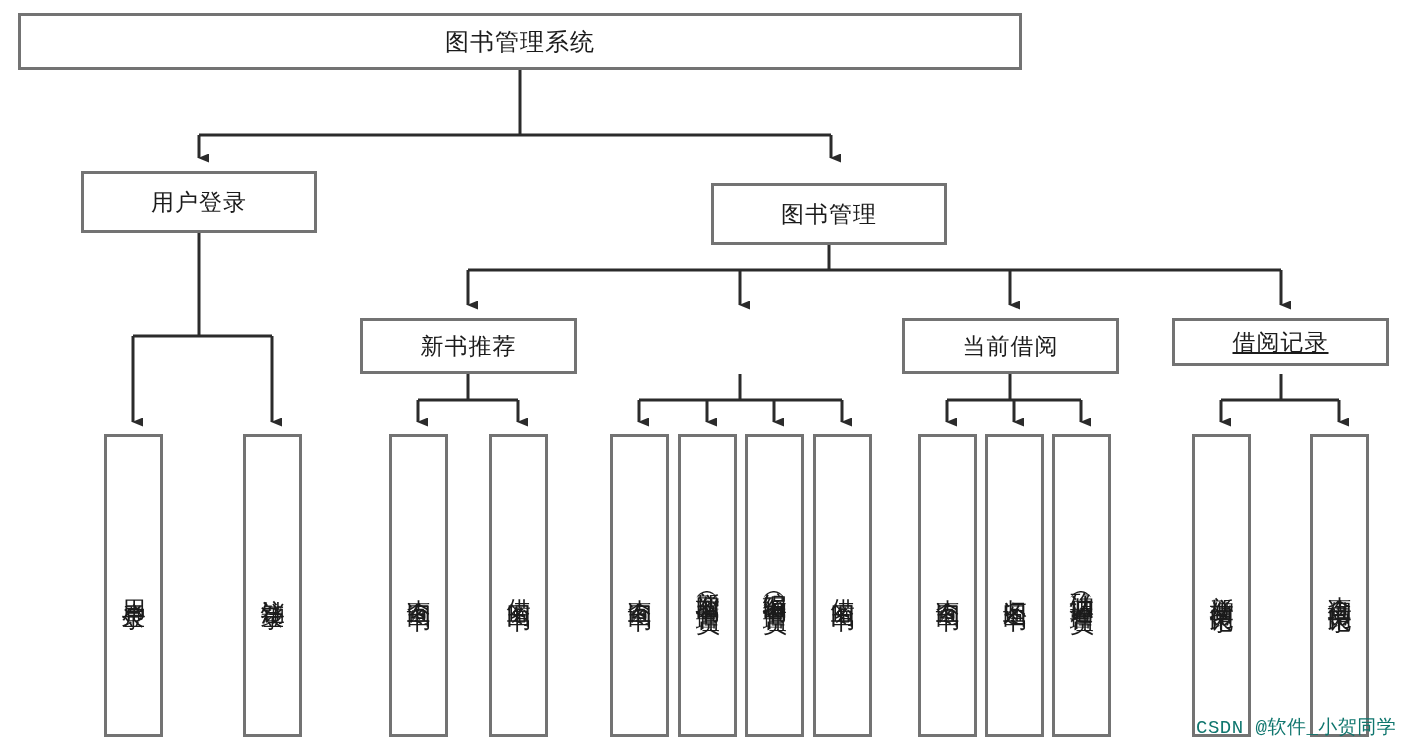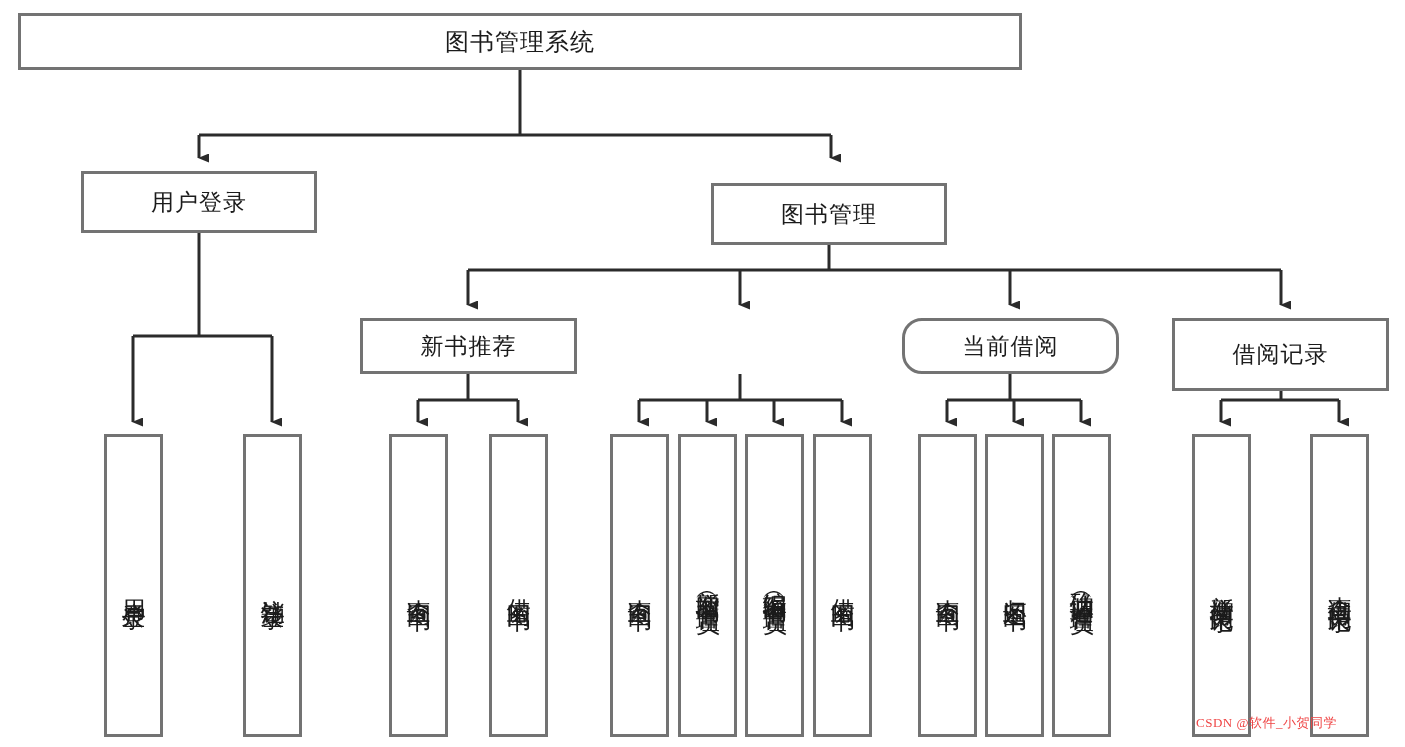--- a/index.html
+++ b/index.html
@@ -54,25 +54,25 @@
     white-space: nowrap;
     max-height: 100%;
   }
   .node.root .node-label {
     font-size: 24px;
   }
   #watermark {
     position: absolute;
     left: 1196px;
     top: 714px;
-    font-size: 13px;
-    color: #ef4444;
+    font-size: 19px;
+    color: #0f766e;
     white-space: nowrap;
     letter-spacing: 0.5px;
-    font-family: Liberation Serif, serif;
+    font-family: Liberation Mono, monospace;
   }
 </style>
 </head>
 <body>
 
 <div id="diagram-root">
 
   <svg id="edge-layer" viewBox="0 0 1405 747" width="1405" height="747">
     <defs>
       <marker id="arrowhead" markerWidth="9" markerHeight="11" refX="4.5" refY="10" orient="auto" markerUnits="userSpaceOnUse">
@@ -131,24 +131,24 @@
   <div class="node horizontal" style="left:81px; top:171px; width:236px; height:62px;">
     <span class="node-label">用户登录</span>
   </div>
   <div class="node horizontal" style="left:711px; top:171px; width:236px; height:62px;margin-top:12px;">
     <span class="node-label">图书管理</span>
   </div>
 
   <div class="node horizontal" style="left:360px; top:318px; width:217px; height:56px;">
     <span class="node-label">新书推荐</span>
   </div>
-  <div class="node horizontal" style="left:902px; top:318px; width:217px; height:56px;border-radius:20px;">
+  <div class="node horizontal" style="left:902px; top:318px; width:217px; height:56px;">
     <span class="node-label">当前借阅</span>
   </div>
-  <div class="node horizontal" style="left:1172px; top:318px; width:217px; height:73px;">
+  <div class="node horizontal" style="left:1172px; top:318px; width:217px; height:48px;text-decoration:underline;">
     <span class="node-label">借阅记录</span>
   </div>
 
   <div class="node vertical" style="left:104px; top:434px; width:59px; height:303px;">
     <span class="node-label">用户登录</span>
   </div>
   <div class="node vertical" style="left:243px; top:434px; width:59px; height:303px;">
     <span class="node-label">注销登录</span>
   </div>
 

